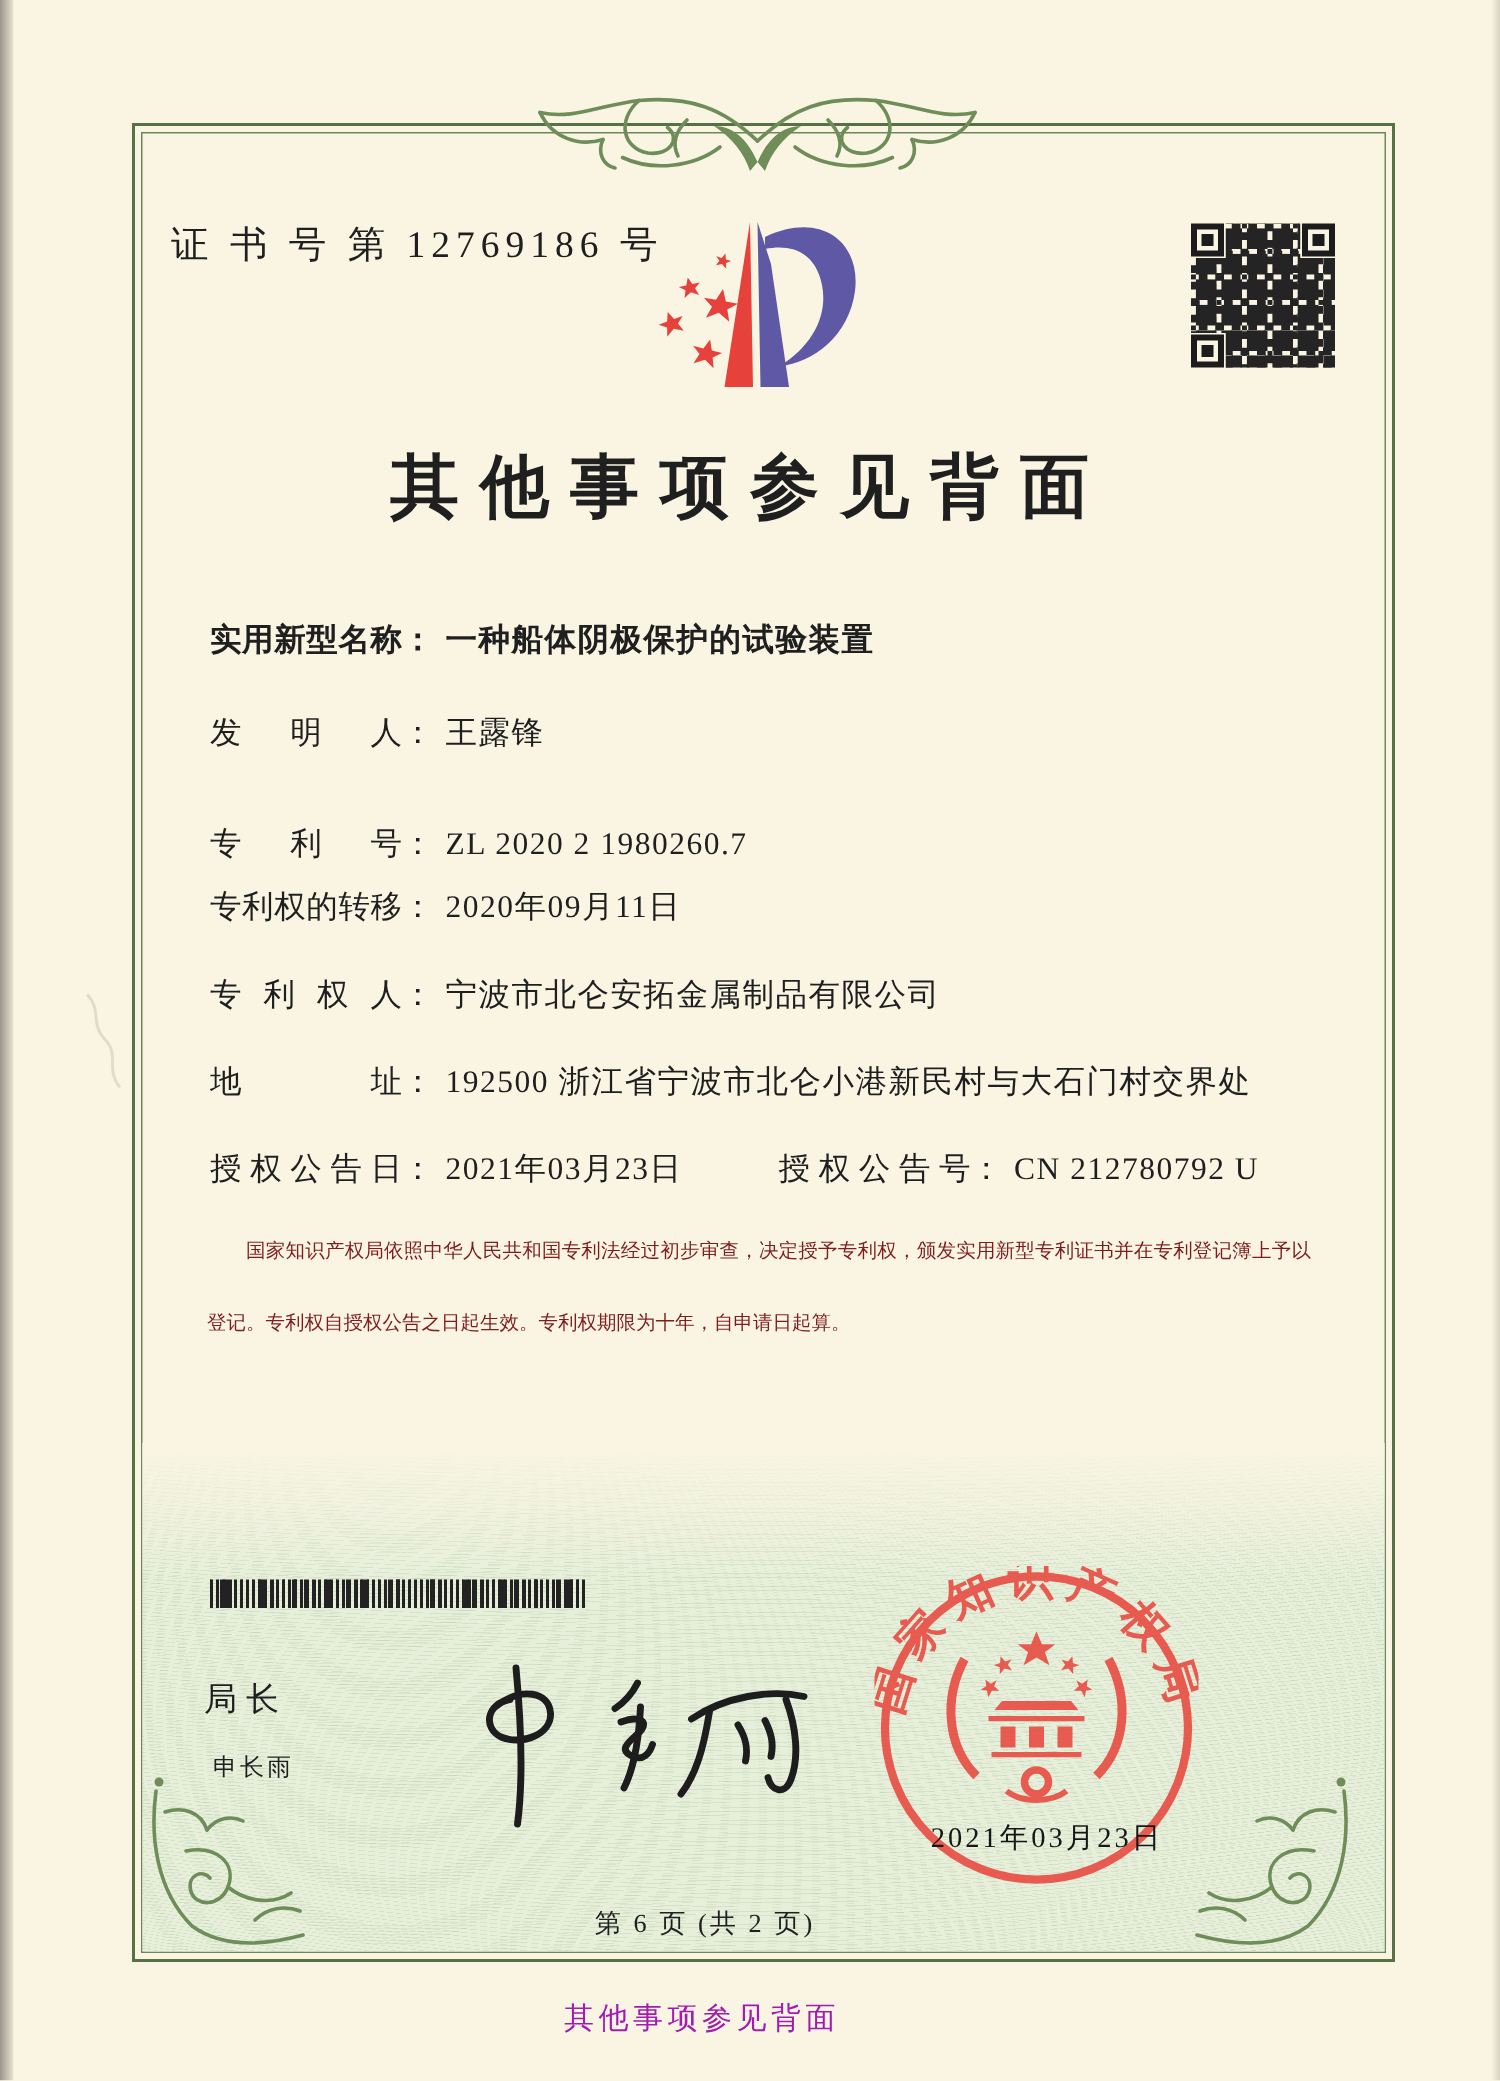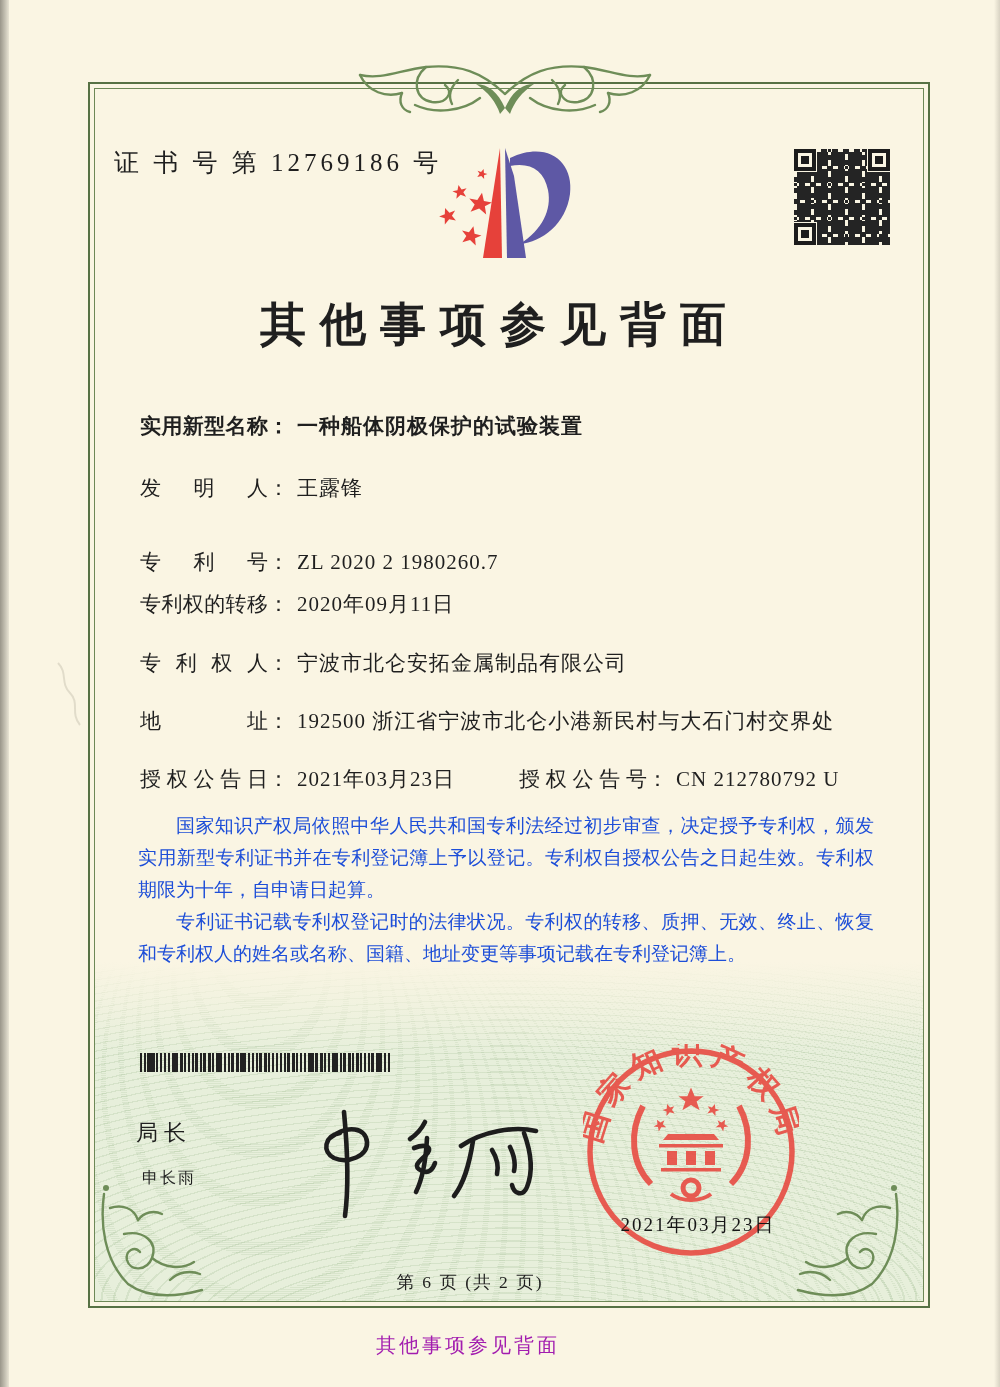--- a/index.html
+++ b/index.html
@@ -52,21 +52,21 @@
 
   .fields{position:absolute;left:140px;top:410px;width:740px;}
   .field-row{position:absolute;left:0;font-size:21px;white-space:nowrap;}
   .f0{top:2px;font-weight:bold;} .f1{top:64px;} .f2{top:122px;margin-top:16px;} .f3{top:180px;} .f4{top:239px;} .f5{top:297px;} .f6{top:355px;}
   .flabel{display:inline-block;width:128px;text-align:justify;text-align-last:justify;}
   .fcolon{display:inline-block;margin-right:8px;}
   .fvalue{letter-spacing:1px;}
   .grant2{margin-left:64px;}
 
   .paragraphs{position:absolute;left:138px;top:810px;width:736px;
-    font-size:19px;line-height:32px;text-align:justify;color:#1d4ed8;}
+    font-size:13px;line-height:48px;text-align:justify;color:#7f1d1d;}
   .paragraphs p{margin:0;text-indent:2em;font-family:"Liberation Serif","DejaVu Serif",serif;}
 
   .barcode{position:absolute;left:140px;top:1053px;width:252px;height:19px;
     background:
       repeating-linear-gradient(90deg,#222 0 2px, rgba(0,0,0,0) 2px 4px),
       repeating-linear-gradient(90deg,#222 0 1px, rgba(0,0,0,0) 1px 7px),
       repeating-linear-gradient(90deg,rgba(0,0,0,0) 0 9px, #222 9px 12px, rgba(0,0,0,0) 12px 23px);}
 
   .signer-title{position:absolute;left:136px;top:1118px;font-size:22px;
     font-family:"Liberation Sans","DejaVu Sans",sans-serif;letter-spacing:6px;}
@@ -178,21 +178,20 @@
   <div class="field-row f5">
     <span class="flabel">地址</span><span class="fcolon">：</span><span class="fvalue">192500 浙江省宁波市北仑小港新民村与大石门村交界处</span>
   </div>
   <div class="field-row f6">
     <span class="flabel">授权公告日</span><span class="fcolon">：</span><span class="fvalue">2021年03月23日</span><span class="flabel grant2">授权公告号</span><span class="fcolon">：</span><span class="fvalue">CN 212780792 U</span>
   </div>
 </div>
 
 <div class="paragraphs">
   <p>国家知识产权局依照中华人民共和国专利法经过初步审查，决定授予专利权，颁发实用新型专利证书并在专利登记簿上予以登记。专利权自授权公告之日起生效。专利权期限为十年，自申请日起算。</p>
-  <p>专利证书记载专利权登记时的法律状况。专利权的转移、质押、无效、终止、恢复和专利权人的姓名或名称、国籍、地址变更等事项记载在专利登记簿上。</p>
 </div>
 
 <div class="barcode"></div>
 
 <div class="signer-title">局长</div>
 <div class="signer-name">申长雨</div>
 
 <svg class="signature" viewBox="0 0 272 138">
   <g stroke="#1d1d1d" fill="none" stroke-width="4.6" stroke-linecap="round">
     <path d="M44,52 C62,38 80,42 81,56 C82,70 62,78 48,72 C36,66 38,50 54,47"></path>

